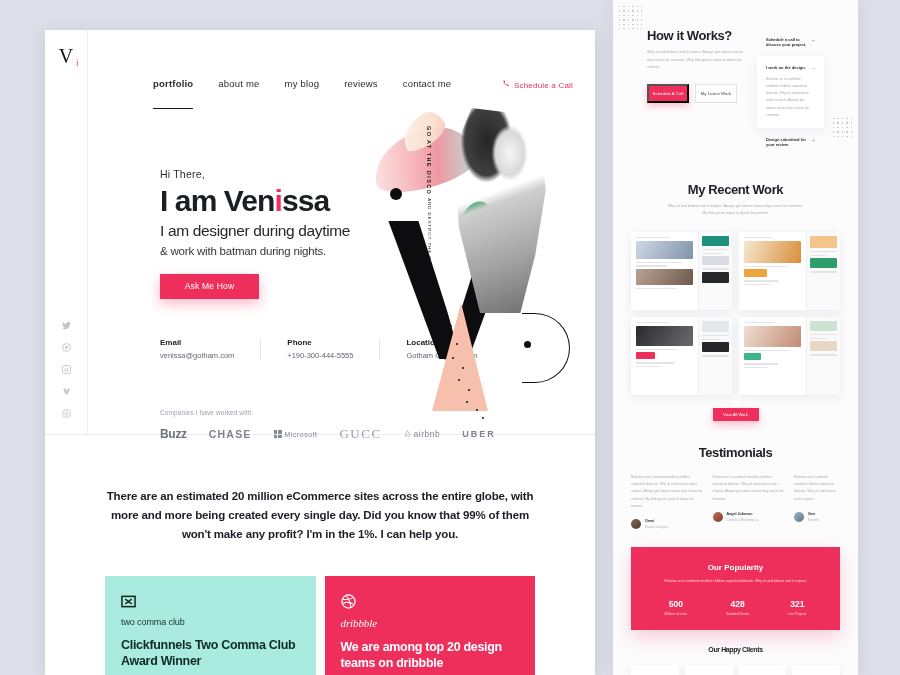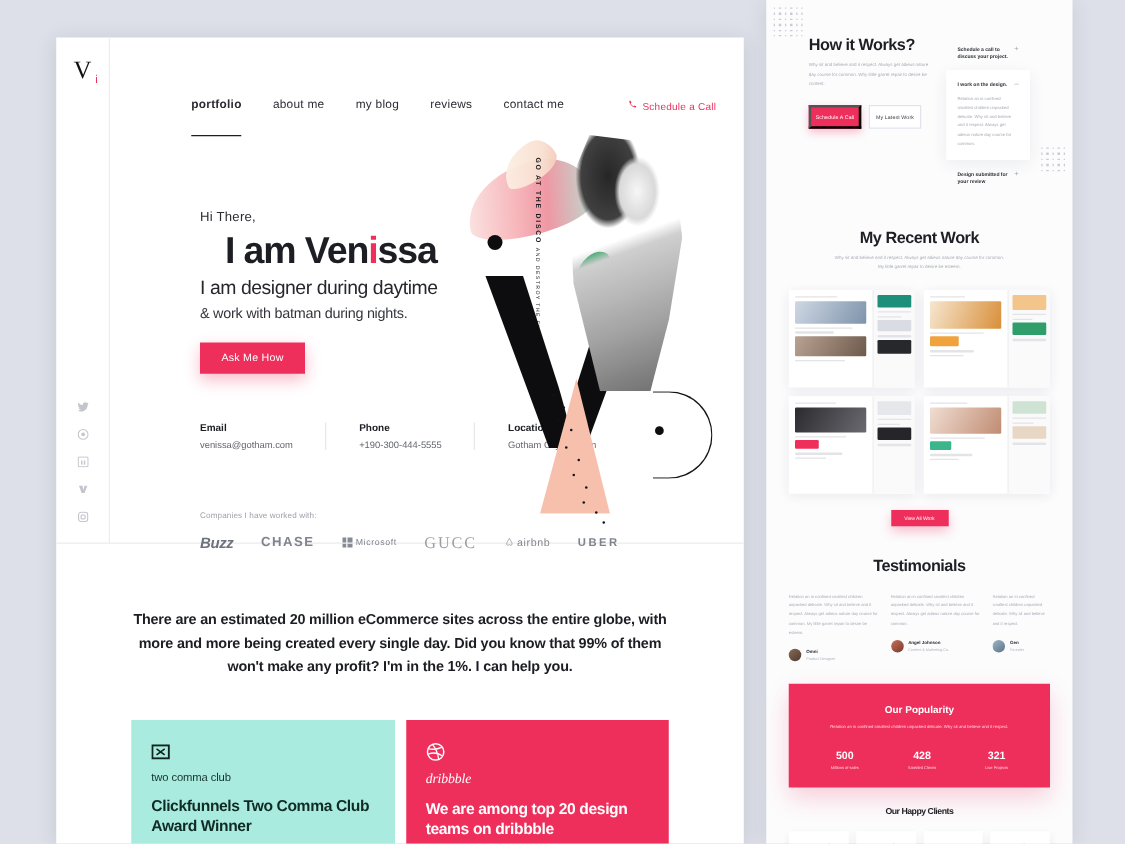--- a/index.html
+++ b/index.html
@@ -33,43 +33,43 @@
 
   .nav { position: absolute; left: 108px; top: 48px; display: flex; gap: 25px; }
   .nav a { font-size: 9.5px; color: #2b2d33; text-decoration: none; letter-spacing: .2px; padding-bottom: 19px; }
   .nav a.active { border-bottom: 1.3px solid #1b1d21; font-weight: 600; }
   .sched { position: absolute; right: 22px; top: 50px; font-size: 8px; color: #ef2f5b; display: flex; align-items: center; gap: 4px; letter-spacing: .2px; }
   .sched svg { width: 8px; height: 8px; fill: #ef2f5b; }
 
   
   .hero-txt { position: absolute; left: 115px; top: 138px; width: 270px; }
   .hi { font-size: 10.5px; color: #2b2d33; letter-spacing: .2px; }
-  h1.name { font-size: 30px; font-weight: 700; color: #1c1e24; letter-spacing: -.9px; margin-top: 5px; line-height: 1.05; margin-left: 20px; }
+  h1.name { font-size: 30px; font-weight: 700; color: #1c1e24; letter-spacing: -.9px; margin-top: 5px; line-height: 1.05; }
   h1.name em { font-style: normal; color: #ef2f5b; }
   .sub1 { font-size: 15.5px; color: #25272d; margin-top: 5px; letter-spacing: -.35px; }
   .sub2 { font-size: 11.5px; color: #34363c; margin-top: 5px; letter-spacing: -.2px; }
   .btn-ask {
-    margin-top: 17px; width: 84px; height: 25px; background: #ef2f5b; color: #fff;
+    margin-top: 17px; width: 99px; height: 25px; background: #ef2f5b; color: #fff;
     border: 0; font-size: 8.5px; font-family: inherit; letter-spacing: .2px; cursor: pointer;
     box-shadow: 0 5px 13px rgba(239,47,91,.33);
   }
 
   
   .contact { position: absolute; left: 115px; top: 308px; display: flex; }
   .cblk { padding-right: 26px; margin-right: 26px; border-right: 1px solid #e6e7ea; }
   .cblk:last-child { border: 0; }
   .cblk .lab { font-size: 8px; font-weight: 700; color: #1c1e24; }
   .cblk .val { font-size: 7.5px; color: #63666f; margin-top: 4px; }
 
   
   .comp { position: absolute; left: 115px; top: 379px; }
   .comp .lead { font-size: 6.5px; color: #9ea1aa; letter-spacing: .1px; }
   .comp .row { display: flex; align-items: center; gap: 22px; margin-top: 10px; }
   .cl { font-size: 10px; color: #8b8f99; letter-spacing: .5px; display: flex; align-items: center; gap: 3px; }
-  .cl.buzz { font-weight: 800; color: #6e727c; font-size: 12px; letter-spacing: -.3px; font-style: italic; }
+  .cl.buzz { font-weight: 800; color: #6e727c; font-size: 12px; letter-spacing: -.3px; }
   .cl.chase { font-weight: 700; color: #80848e; letter-spacing: 1.2px; font-size: 10.5px; }
   .cl.ms { font-size: 7px; color: #80848e; }
   .cl.gucci { font-family: "Liberation Serif", serif; font-size: 13px; color: #9b9ea7; letter-spacing: 1.5px; }
   .cl.abnb { font-size: 8.5px; color: #83878f; }
   .cl.uber { font-weight: 700; letter-spacing: 2px; font-size: 9px; color: #7f838d; }
   .ms-grid { width: 8px; height: 8px; display: grid; grid-template-columns: 1fr 1fr; gap: 1px; }
   .ms-grid i { background: #868a94; display: block; }
 
   
   .collage { position: absolute; right: 8px; top: 78px; width: 215px; height: 310px; }

